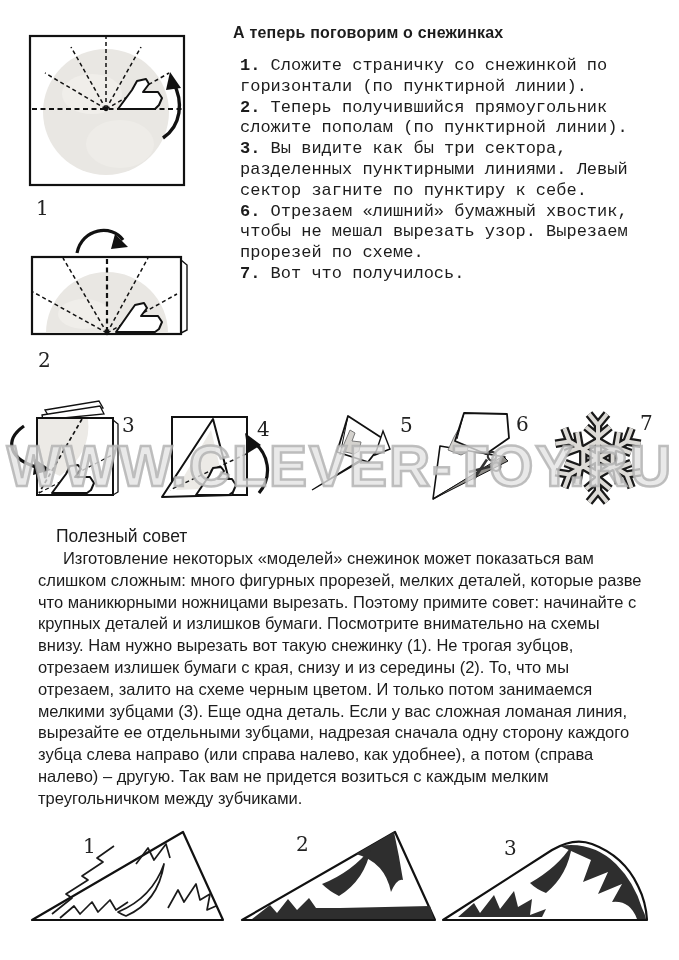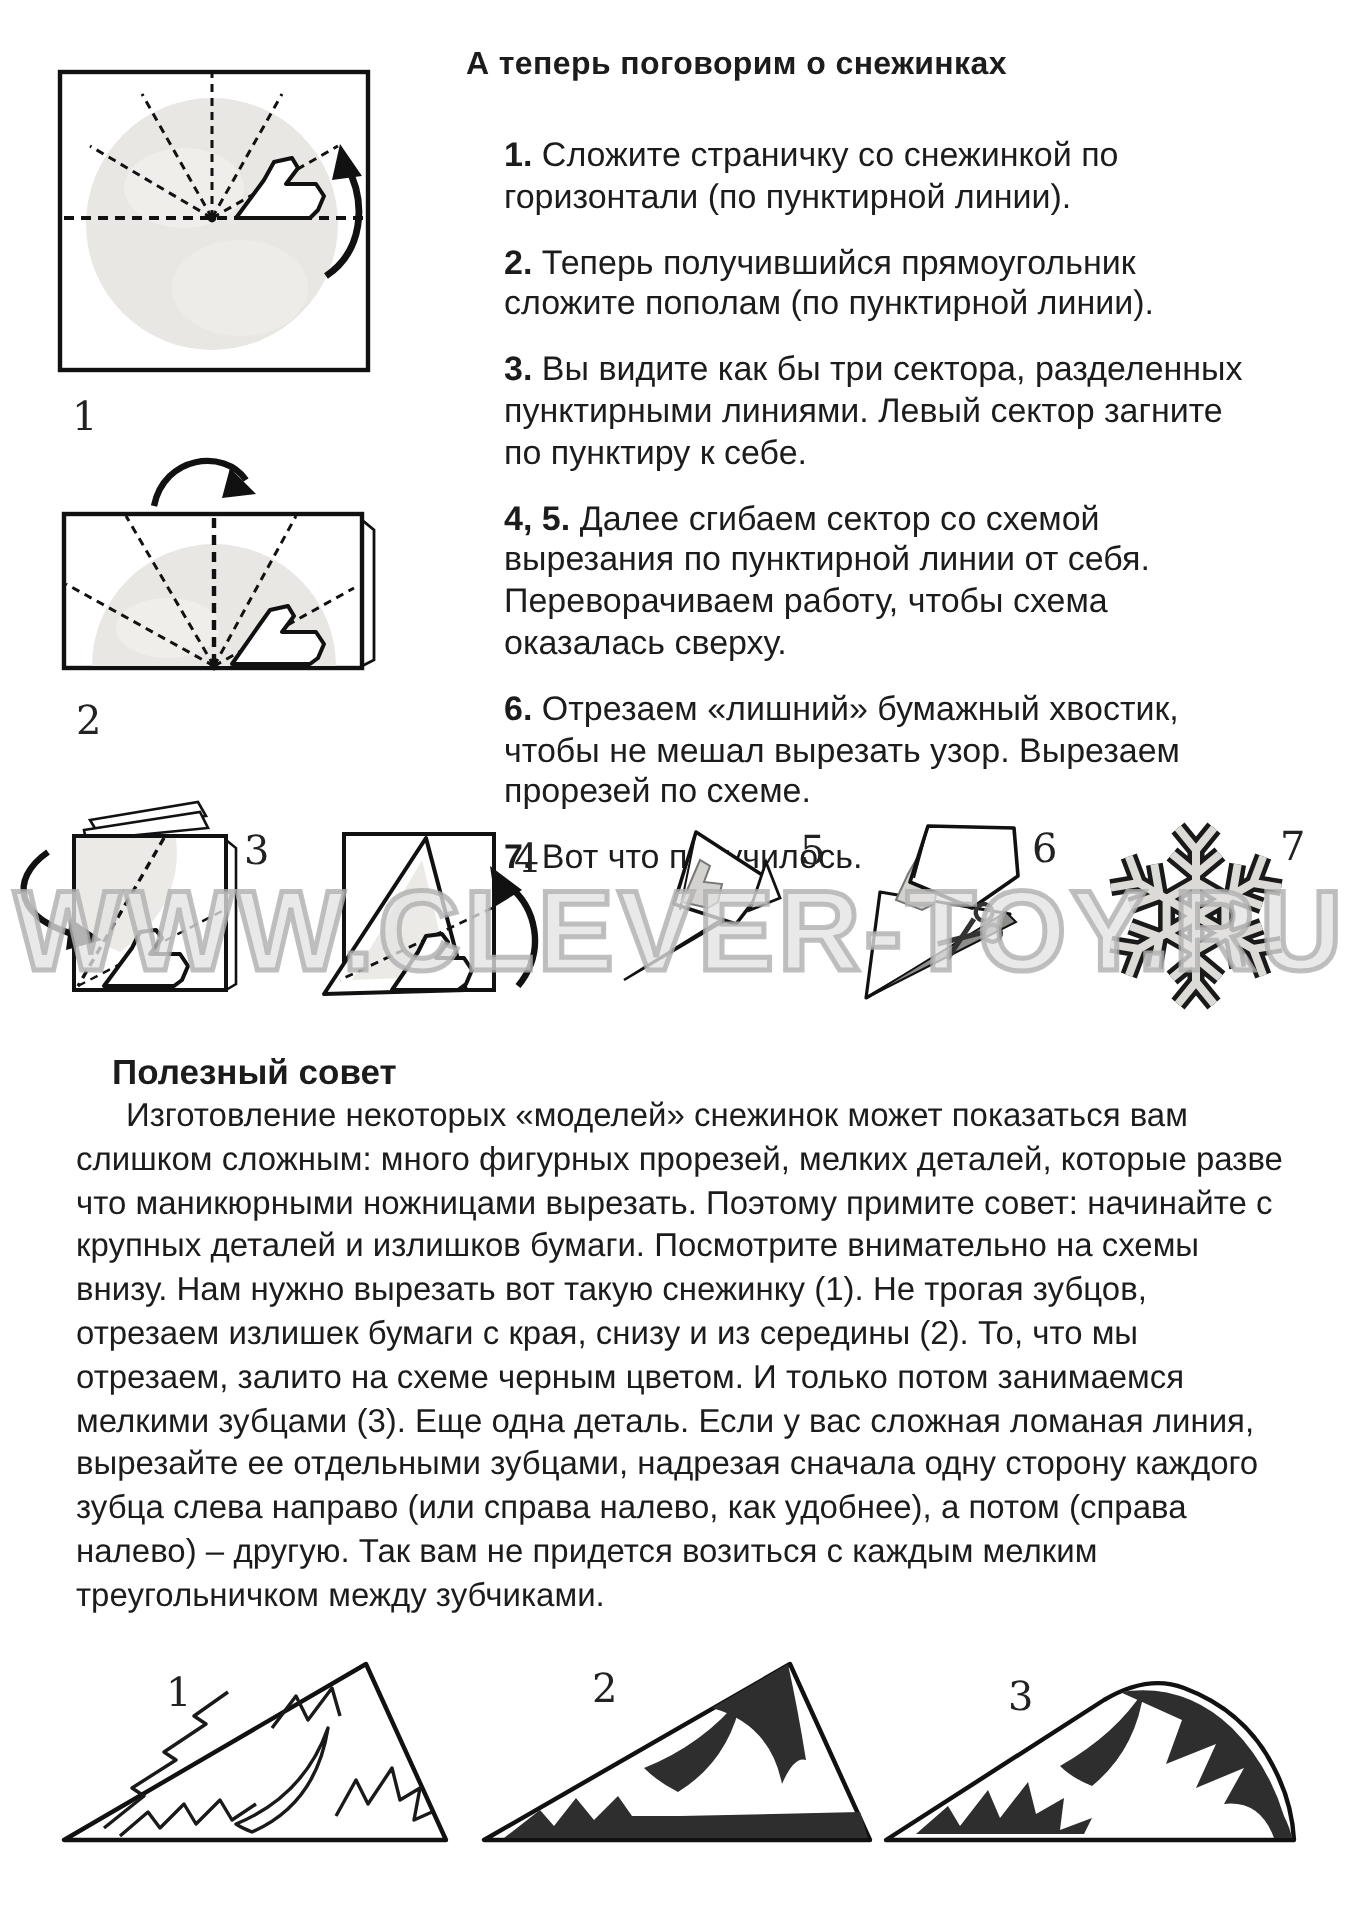--- a/index.html
+++ b/index.html
@@ -1,30 +1,30 @@
 <!DOCTYPE html>
 <html><head>
 <meta charset="utf-8">
 <style>
   html,body{margin:0;padding:0;background:#ffffff;}
   .page{position:relative;width:679px;height:960px;background:#ffffff;overflow:hidden;
         font-family:"Liberation Sans",sans-serif;color:#1c1c1c;}
   .abs{position:absolute;}
   .title{left:233px;top:24px;width:430px;font-size:16px;font-weight:bold;letter-spacing:.2px;}
   .instructions{left:240px;top:56px;width:404px;font-size:17px;line-height:20.8px;}
-  .instructions p{margin:12px;}
+  .instructions p{margin:0;font-family:Liberation Mono, monospace;}
   .instructions b{font-weight:bold;}
   .step-label{font-family:"DejaVu Serif",serif;font-size:20px;color:#222;}
   .watermark{left:-6px;top:433px;width:692px;text-align:center;
       font-size:57px;font-weight:bold;letter-spacing:2px;white-space:nowrap;
       color:rgba(255,255,255,0.55);
       -webkit-text-stroke:2.5px rgba(176,176,176,0.8);
       text-shadow:0 0 1px rgba(160,160,160,0.5);
       z-index:9;pointer-events:none;}
-  .advice-heading{left:56px;top:526px;font-size:17.5px;font-weight:bold;}
+  .advice-heading{left:56px;top:526px;font-size:17.5px;font-weight:normal;}
   .advice-body{left:38px;top:548px;width:608px;font-size:16.5px;line-height:21.8px;text-indent:25px;}
   svg{display:block;}
 </style>
 </head>
 <body>
 
 <div class="page">
 
   <svg class="abs" style="left:24px;top:28px;" width="185" height="162" viewBox="0 0 185 162">
     <rect x="6" y="8" width="154" height="149" fill="#ffffff" stroke="#111" stroke-width="2.2"></rect>
@@ -67,21 +67,20 @@
     <circle cx="83" cy="111" r="2.2" fill="#111"></circle>
     <polygon points="92,110 106,90 111,83 120,81 123,86 117,94 134,94 138,100 135,107 131,110" fill="#ffffff" stroke="#111" stroke-width="2" stroke-linejoin="round"></polygon>
   </svg>
   <div class="abs step-label" style="left:38px;top:348px;">2</div>
 
   <div class="abs title">А теперь поговорим о снежинках</div>
   <div class="abs instructions">
     <p><b>1.</b><span> Сложите страничку со снежинкой по горизонтали (по пунктирной линии).</span></p>
     <p><b>2.</b><span> Теперь получившийся прямоугольник сложите пополам (по пунктирной линии).</span></p>
     <p><b>3.</b><span> Вы видите как бы три сектора, разделенных пунктирными линиями. Левый сектор загните по пунктиру к себе.</span></p>
-    <p><b>4, 5.</b><span> Далее сгибаем сектор со схемой вырезания по пунктирной линии от себя. Переворачиваем работу, чтобы схема оказалась сверху.</span></p>
     <p><b>6.</b><span> Отрезаем «лишний» бумажный хвостик, чтобы не мешал вырезать узор. Вырезаем прорезей по схеме.</span></p>
     <p><b>7.</b><span> Вот что получилось.</span></p>
   </div>
 
   <svg class="abs" style="left:0;top:398px;" width="679" height="112" viewBox="0 0 679 112">
 
     <g>
       <path d="M 45 12 L 99 3 L 103 10 L 48 17 Z" fill="#fff" stroke="#111" stroke-width="1.3"></path>
       <path d="M 42 17 L 100 8 L 104 16 L 43 22 Z" fill="#fff" stroke="#111" stroke-width="1.3"></path>
       <path d="M 113 22 L 118 26 L 118 94 L 113 97" fill="#fff" stroke="#111" stroke-width="1.3"></path>

